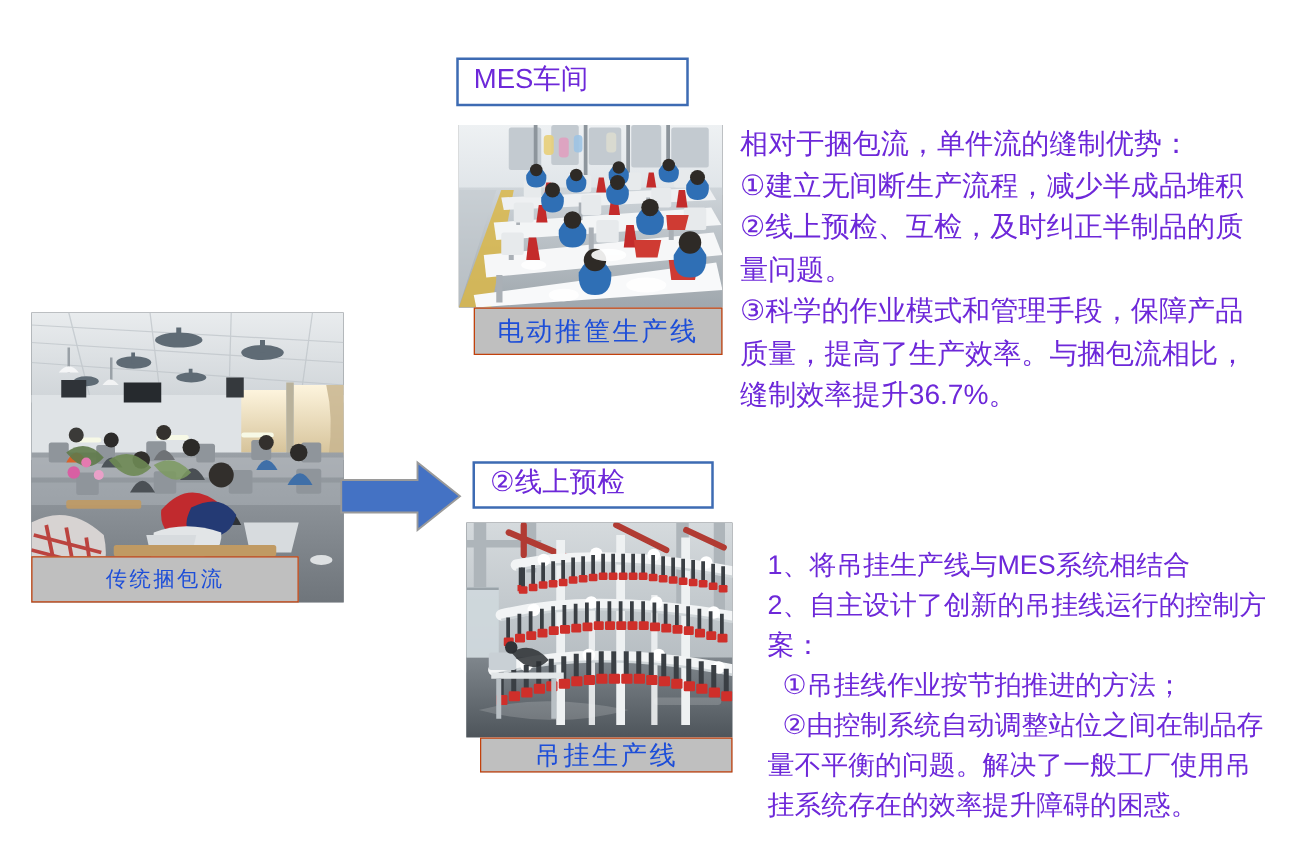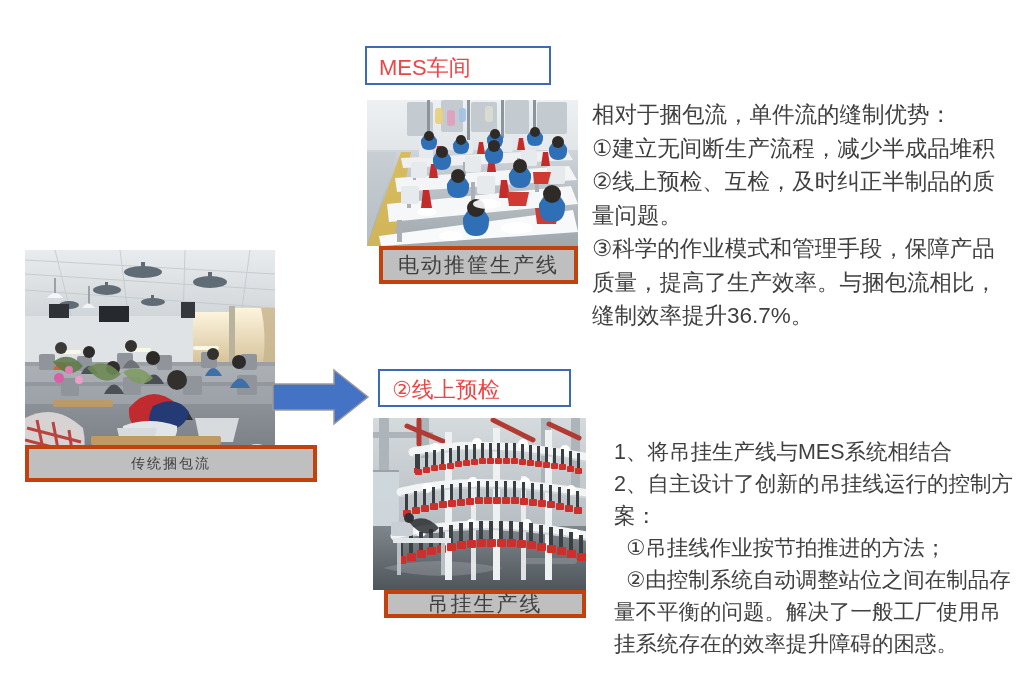--- a/index.html
+++ b/index.html
@@ -29,59 +29,59 @@
     width: 100%;
     height: 100%;
     display: block;
   }
 
   
   .caption-plate {
     position: absolute;
     box-sizing: border-box;
     background: #bfbfbf;
-    border: 4px solid #c2410c;
-    color: #404040;
+    border: 1px solid #c2410c;
+    color: #1d4ed8;
     display: flex;
     align-items: center;
     justify-content: center;
     letter-spacing: 2px;
     white-space: nowrap;
   }
 
   
   .title-box {
     position: absolute;
     box-sizing: border-box;
     background: #ffffff;
     border: 2px solid #3d6bb3;
     display: flex;
-    align-items: flex-end;
+    align-items: flex-start;
     padding-left: 12px;
     white-space: nowrap;
-    color: #ef4444;
+    color: #6d28d9;
   }
 
   
   .body-text {
     position: absolute;
-    color: #404040;
+    color: #6d28d9;
     white-space: pre-wrap;
     word-break: break-all;
   }
 
   
   .arrow-wrap {
     position: absolute;
   }
 
   
   #left-photo        { left: 25px;  top: 250px; width: 250px; height: 232px; }
-  #left-caption      { left: 25px;  top: 445px; width: 292px; height: 37px;
-                       font-size: 14px; }
+  #left-caption      { left: 25px;  top: 445px; width: 214px; height: 37px;
+                       font-size: 17px; }
 
   #mes-title         { left: 365px; top: 46px;  width: 186px; height: 39px;
                        font-size: 22px; }
   #top-photo         { left: 367px; top: 100px; width: 211px; height: 146px; }
   #top-caption       { left: 379px; top: 246px; width: 199px; height: 38px;
                        font-size: 21px; }
 
   #factory-title     { left: 378px; top: 369px; width: 193px; height: 38px;
                        font-size: 22px; }
   #bottom-photo      { left: 373px; top: 418px; width: 213px; height: 172px; }

